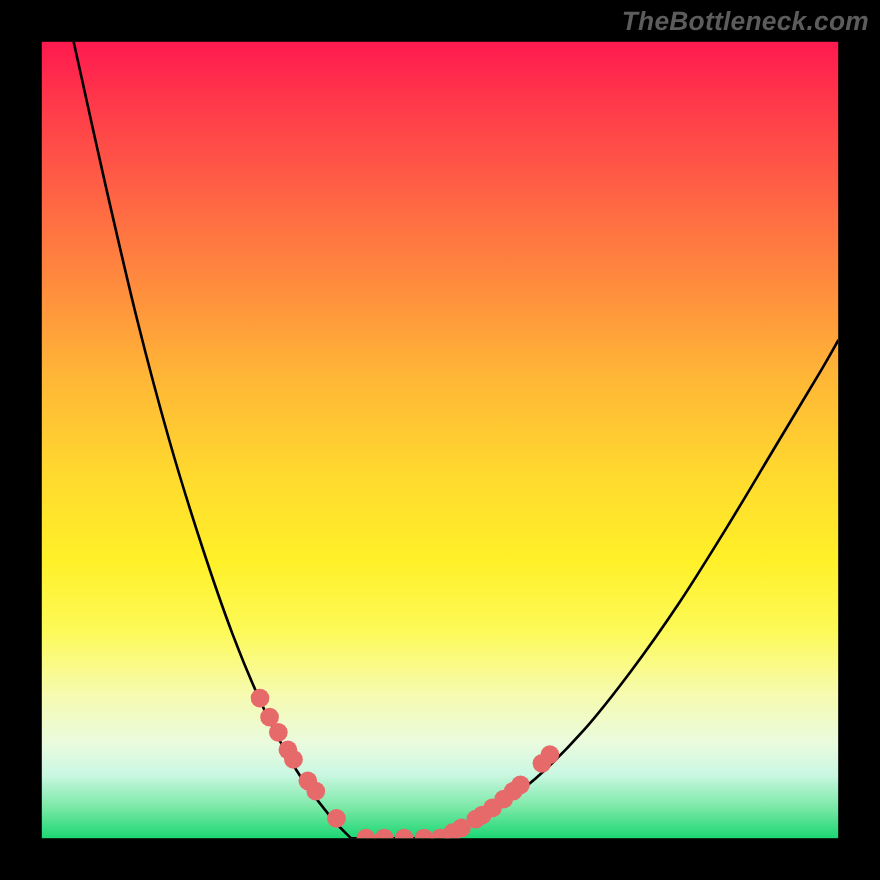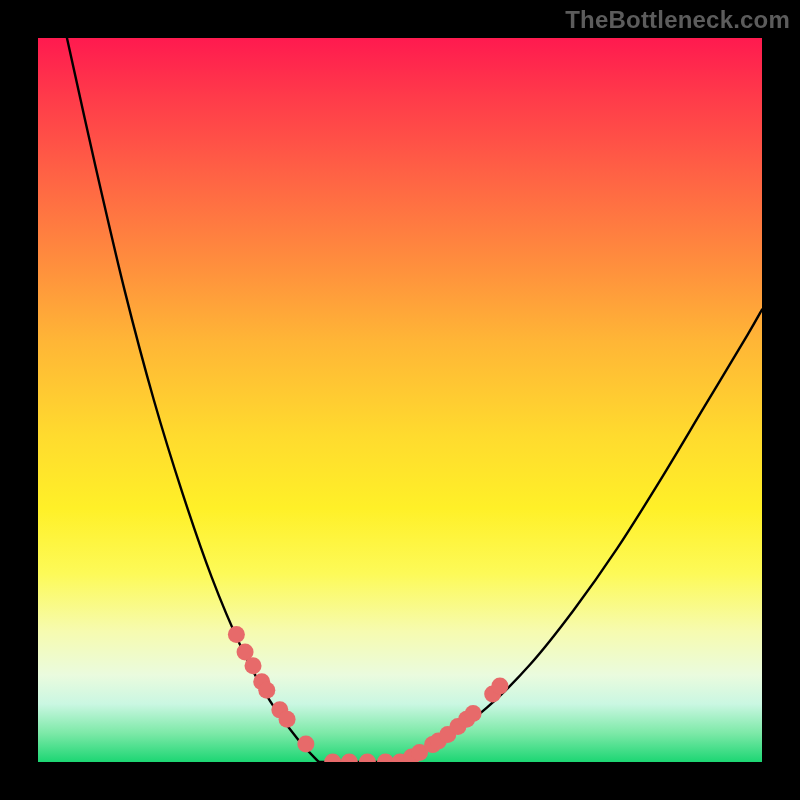--- a/index.html
+++ b/index.html
@@ -48,20 +48,21 @@
   .watermark {
     position: absolute;
     top: 6px;
     right: 10px;
     font-family: Arial, Helvetica, sans-serif;
     font-size: 24px;
     font-weight: 600;
     color: #5c5c5c;
     letter-spacing: 0.2px;
     white-space: nowrap;
+    font-style: italic;
   }
 </style>
 </head>
 <body>
 
 <div class="outer">
   <div class="watermark">TheBottleneck.com</div>
   <div class="plot-area">
     <svg id="chart-svg" viewBox="0 0 724 724" preserveAspectRatio="none">
         <path d="M 28.96 0 C 33.79 21.72, 48.27 88.09, 57.92 130.32 C 67.57 172.55, 77.23 214.79, 86.88 253.40 C 96.53 292.01, 106.19 328.21, 115.84 362.00 C 125.49 395.79, 135.15 426.56, 144.80 456.12 C 154.45 485.68, 164.11 514.04, 173.76 539.38 C 183.41 564.72, 193.07 587.65, 202.72 608.16 C 212.37 628.67, 222.03 646.77, 231.68 662.46 C 241.33 678.15, 252.43 692.02, 260.64 702.28 C 268.85 712.54, 277.53 720.38, 280.91 724.00 " fill="none" stroke="#000000" stroke-width="2.4" stroke-linecap="round" stroke-linejoin="round"></path>

